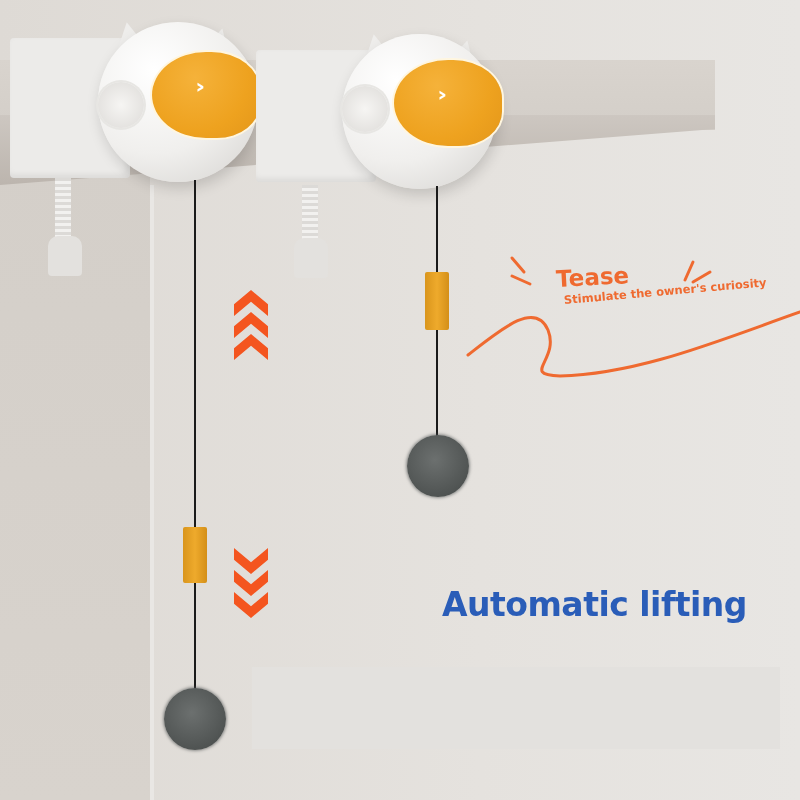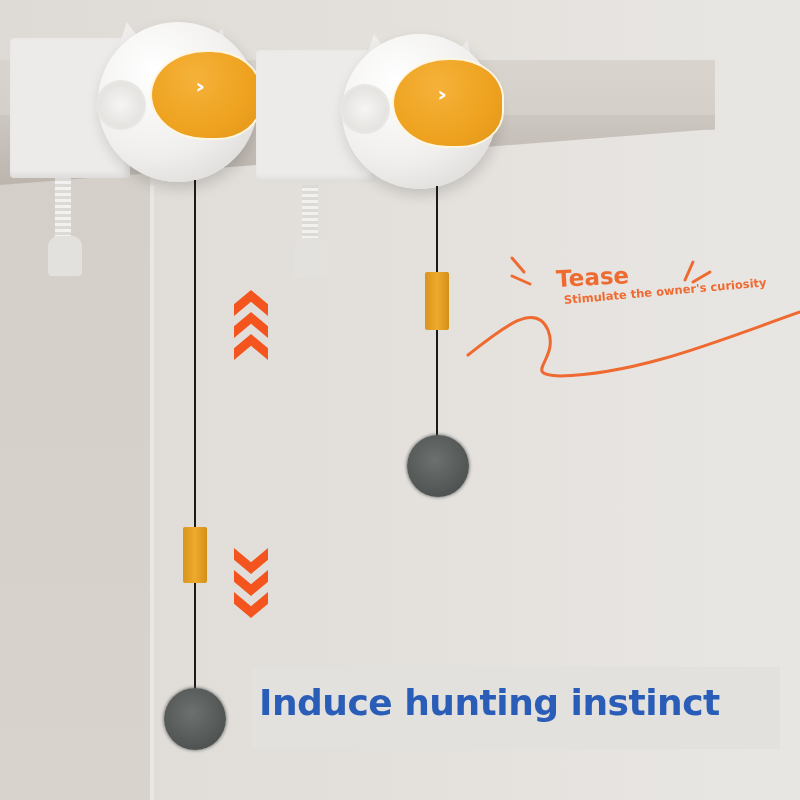--- a/index.html
+++ b/index.html
@@ -89,15 +89,15 @@
   <svg class="deco" width="800" height="800">
     <path d="M468 355 C 500 330, 535 300, 548 330 C 560 360, 520 375, 560 376 C 640 374, 720 340, 800 312" stroke="#ef6a30" stroke-width="3" fill="none" stroke-linecap="round"></path>
     <line x1="512" y1="258" x2="524" y2="272" stroke="#ef6a30" stroke-width="3" stroke-linecap="round"></line>
     <line x1="512" y1="276" x2="530" y2="284" stroke="#ef6a30" stroke-width="3" stroke-linecap="round"></line>
     <line x1="693" y1="262" x2="685" y2="280" stroke="#ef6a30" stroke-width="3" stroke-linecap="round"></line>
     <line x1="710" y1="272" x2="693" y2="282" stroke="#ef6a30" stroke-width="3" stroke-linecap="round"></line>
   </svg>
   <div class="tease">Tease</div>
   <div class="tease-sub">Stimulate the owner's curiosity</div>
 
+  <div class="headline h1">Automatic lifting</div>
   <div class="banner"></div>
-  <div class="headline h2">Induce hunting instinct</div>
 </div>
 
 </body></html>

